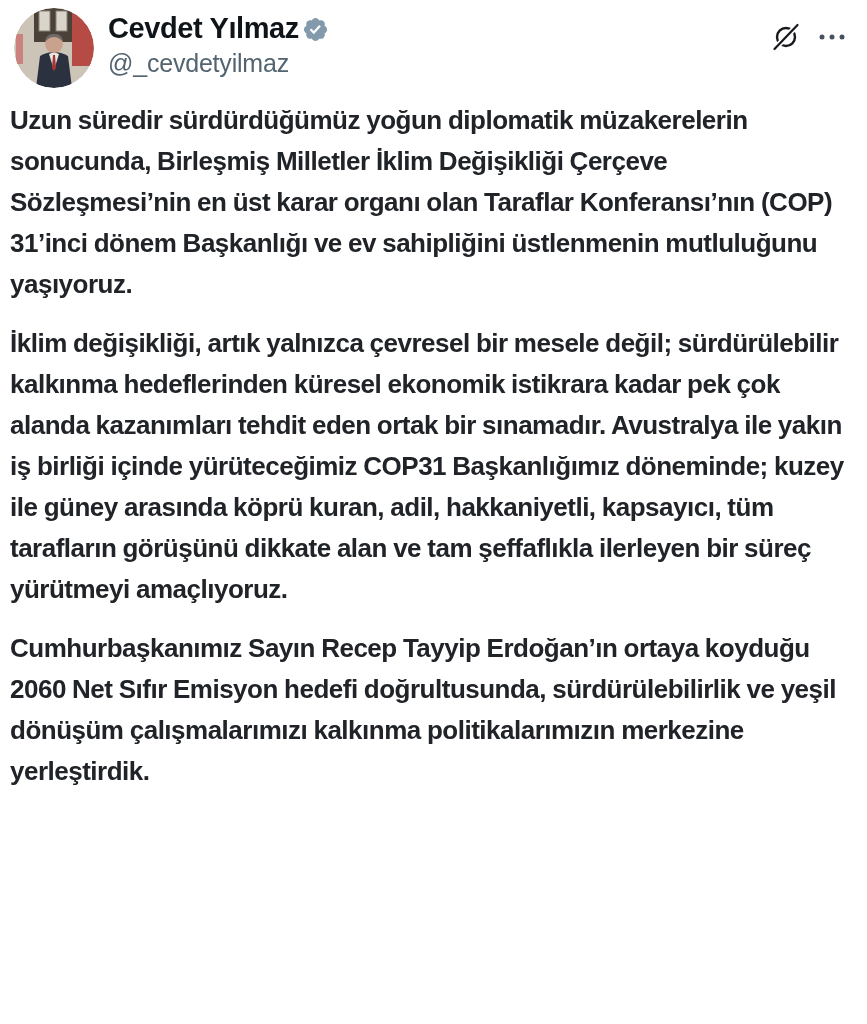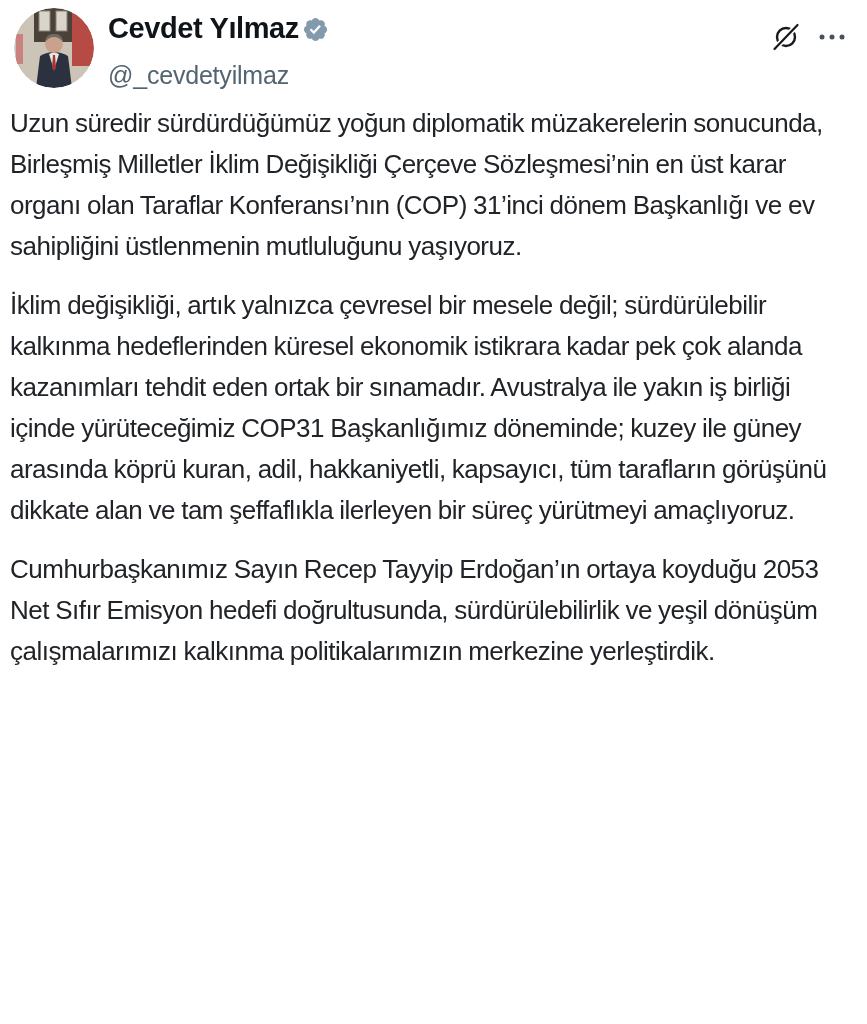--- a/index.html
+++ b/index.html
@@ -47,40 +47,41 @@
     letter-spacing: -0.4px;
     line-height: 36px;
     white-space: nowrap;
   }
   .verified-badge { width: 27px; height: 27px; margin-top: 2px; }
   .author-handle {
     font-size: 25px;
     color: #536471;
     letter-spacing: -0.2px;
     line-height: 31px;
-    margin-top: 14px;
+    margin-top: 2px;
   }
   .header-actions {
     margin-left: auto;
     display: flex;
     align-items: center;
     gap: 16px;
     padding-top: 14px;
   }
   .icon-btn {
     background: none;
     border: none;
     padding: 0;
     cursor: pointer;
     display: flex;
     align-items: center;
     justify-content: center;
   }
   .post-body {
     padding: 12px 16px 0 10px;
+    font-weight: bold;
   }
   .post-body p {
     font-size: 26px;
     line-height: 41px;
     letter-spacing: -0.5px;
     color: #202327;
     margin-bottom: 18px;
     word-spacing: -0.5px;
   }
 </style>
@@ -139,16 +140,16 @@
           <circle cx="25" cy="6" r="2.5" fill="#47515b"></circle>
         </svg>
       </button>
     </div>
 
   </header>
 
   <article class="post-body">
     <p>Uzun süredir sürdürdüğümüz yoğun diplomatik müzakerelerin sonucunda, Birleşmiş Milletler İklim Değişikliği Çerçeve Sözleşmesi’nin en üst karar organı olan Taraflar Konferansı’nın (COP) 31’inci dönem Başkanlığı ve ev sahipliğini üstlenmenin mutluluğunu yaşıyoruz.</p>
     <p>İklim değişikliği, artık yalnızca çevresel bir mesele değil; sürdürülebilir kalkınma hedeflerinden küresel ekonomik istikrara kadar pek çok alanda kazanımları tehdit eden ortak bir sınamadır. Avustralya ile yakın iş birliği içinde yürüteceğimiz COP31 Başkanlığımız döneminde; kuzey ile güney arasında köprü kuran, adil, hakkaniyetli, kapsayıcı, tüm tarafların görüşünü dikkate alan ve tam şeffaflıkla ilerleyen bir süreç yürütmeyi amaçlıyoruz.</p>
-    <p>Cumhurbaşkanımız Sayın Recep Tayyip Erdoğan’ın ortaya koyduğu 2053 Net Sıfır Emisyon hedefi doğrultusunda, sürdürülebilirlik ve yeşil dönüşüm çalışmalarımızı kalkınma politikalarımızın merkezine yerleştirdik.</p>
+    <p>Cumhurbaşkanımız Sayın Recep Tayyip Erdoğan’ın ortaya koyduğu 2060 Net Sıfır Emisyon hedefi doğrultusunda, sürdürülebilirlik ve yeşil dönüşüm çalışmalarımızı kalkınma politikalarımızın merkezine yerleştirdik.</p>
   </article>
 
 </div>
 
 </body></html>

